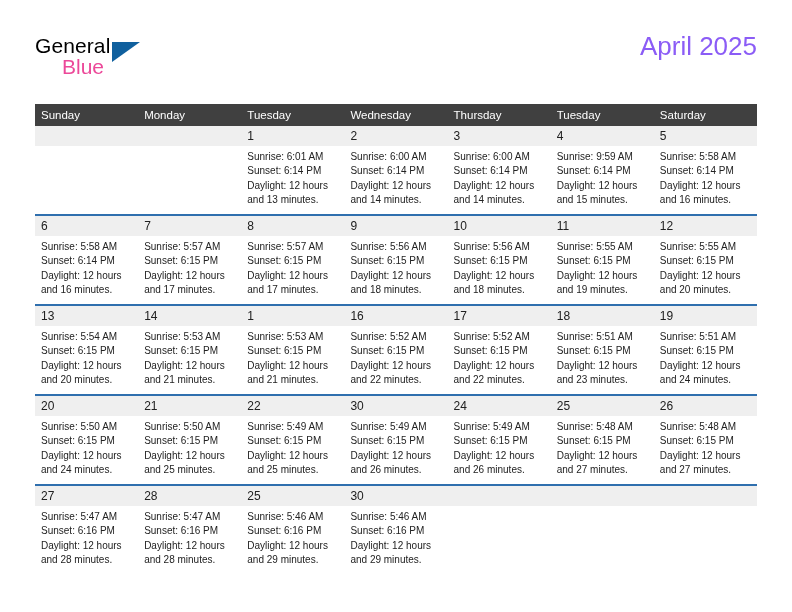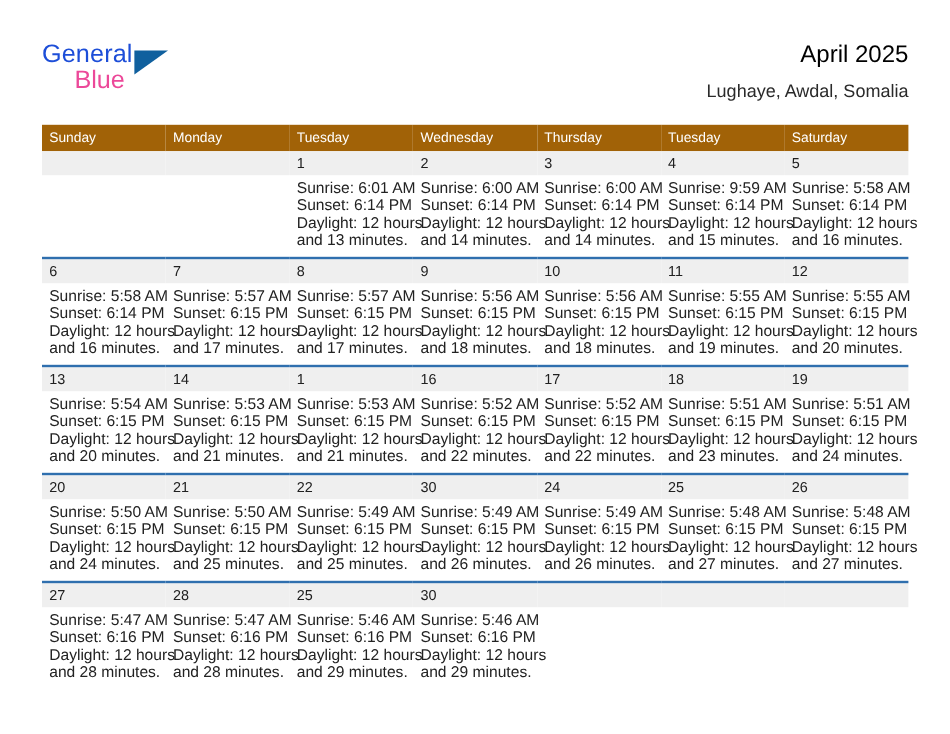--- a/index.html
+++ b/index.html
@@ -35,21 +35,21 @@
     top: 4px;
     width: 130px;
     height: 52px;
   }
   .logo-general {
     position: absolute;
     left: 0;
     top: 0;
     font-size: 21px;
     letter-spacing: 0.1px;
-    color: #1d4ed8;
+    color: #000000;
     font-family: "Liberation Sans", sans-serif;
   }
   .logo-blue {
     position: absolute;
     left: 27px;
     top: 21px;
     font-size: 21px;
     color: #ec4899;
     font-family: "Liberation Sans", sans-serif;
   }
@@ -63,23 +63,23 @@
     border-bottom: 20px solid transparent;
   }
 
   .title-block {
     position: absolute;
     right: 0;
     top: 0;
     text-align: right;
   }
   .cal-title {
-    font-size: 20px;
+    font-size: 26px;
     font-weight: normal;
-    color: #000000;
+    color: #8b5cf6;
     line-height: 32px;
     white-space: nowrap;
   }
   .cal-subtitle {
     font-size: 15px;
     color: #2a2a2a;
     line-height: 22px;
     margin-top: 4px;
     white-space: nowrap;
   }
@@ -87,21 +87,21 @@
   
   .calendar {
     position: absolute;
     left: 35px;
     top: 104px;
     width: 722px;
     border-collapse: collapse;
     table-layout: fixed;
   }
   .calendar th {
-    background: #a16207;
+    background: #404040;
     color: #ffffff;
     font-size: 11.5px;
     font-weight: normal;
     text-align: left;
     padding: 5px 0 5px 6px;
     height: 11px;
     border: none;
   }
   .calendar td {
     vertical-align: top;
@@ -117,21 +117,21 @@
   .daynum {
     background: #efefef;
     font-size: 12px;
     color: #202020;
     padding: 3px 0 3px 6px;
     line-height: 14px;
     height: 14px;
   }
   .dayinfo {
     padding: 4px 6px 0 6px;
-    font-size: 13px;
+    font-size: 10px;
     line-height: 14.4px;
     color: #222222;
   }
   .dayinfo div {
     white-space: nowrap;
   }
   td.empty .daynum {
     background: #efefef;
     color: transparent;
   }
@@ -144,21 +144,20 @@
   <div class="masthead">
 
     <div class="logo">
       <span class="logo-general">General</span>
       <span class="logo-tri"></span>
       <span class="logo-blue">Blue</span>
     </div>
 
     <div class="title-block">
       <div class="cal-title">April 2025</div>
-      <div class="cal-subtitle">Lughaye, Awdal, Somalia</div>
     </div>
 
   </div>
 
   <table class="calendar">
     <thead>
       <tr>
         <th>Sunday</th>
         <th>Monday</th>
         <th>Tuesday</th>

